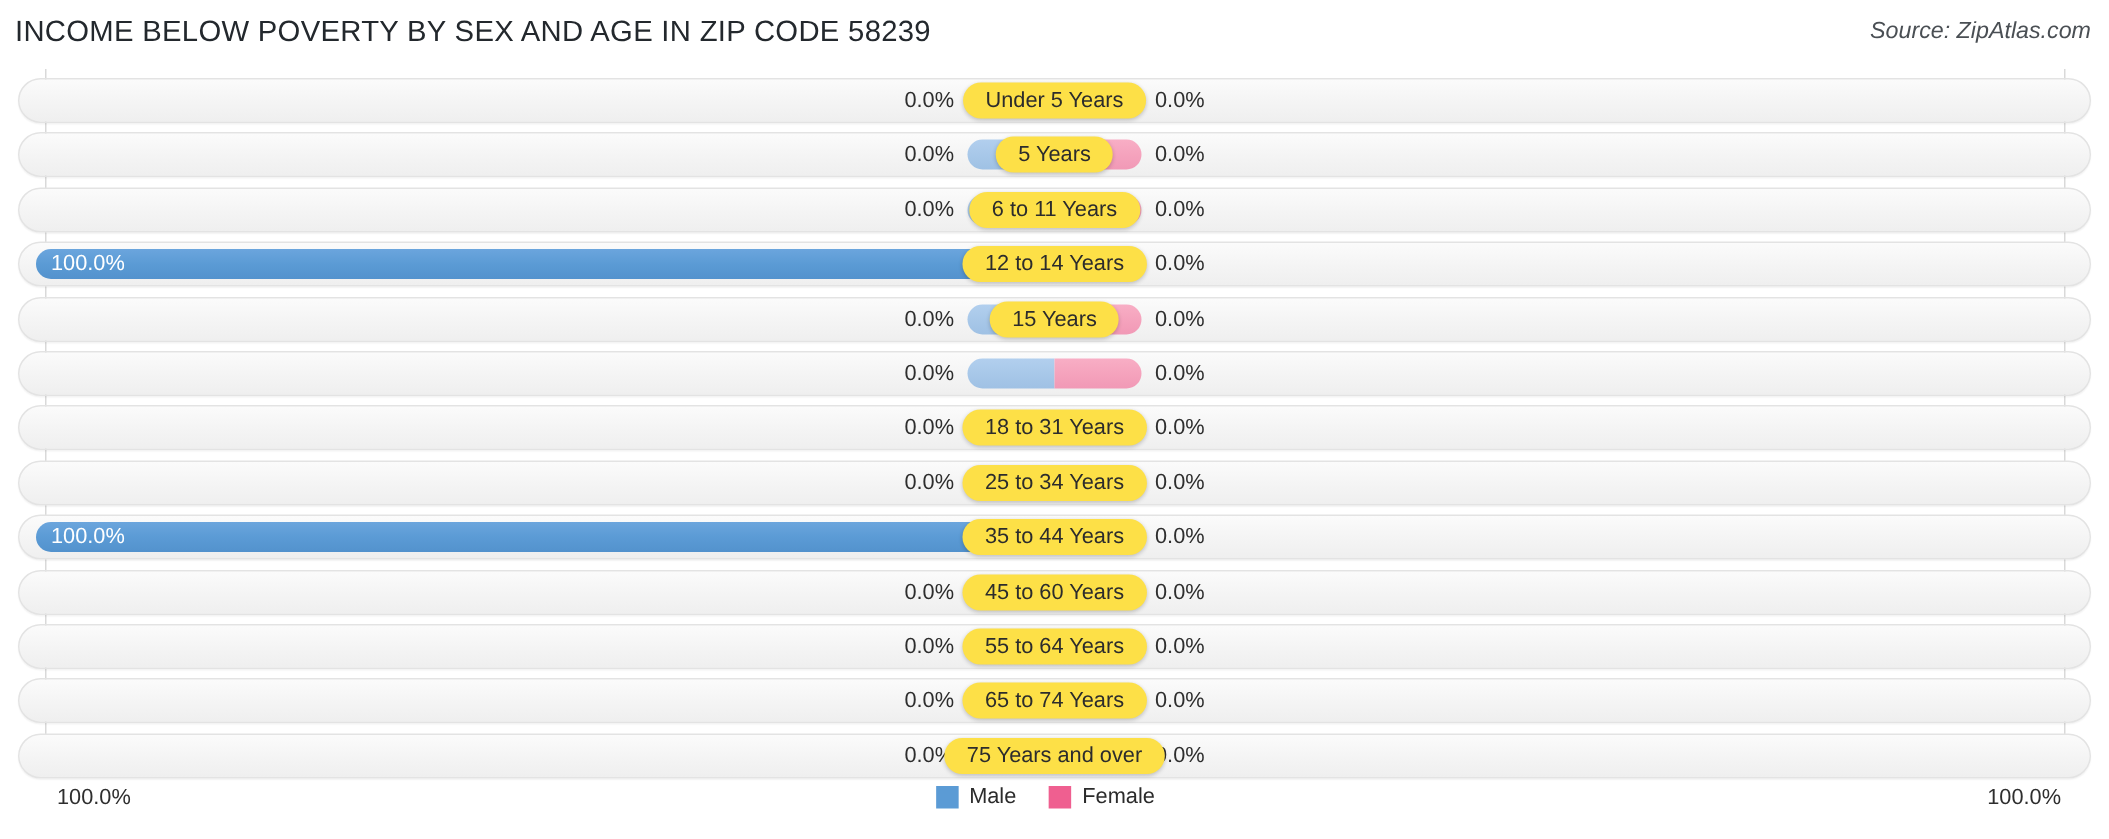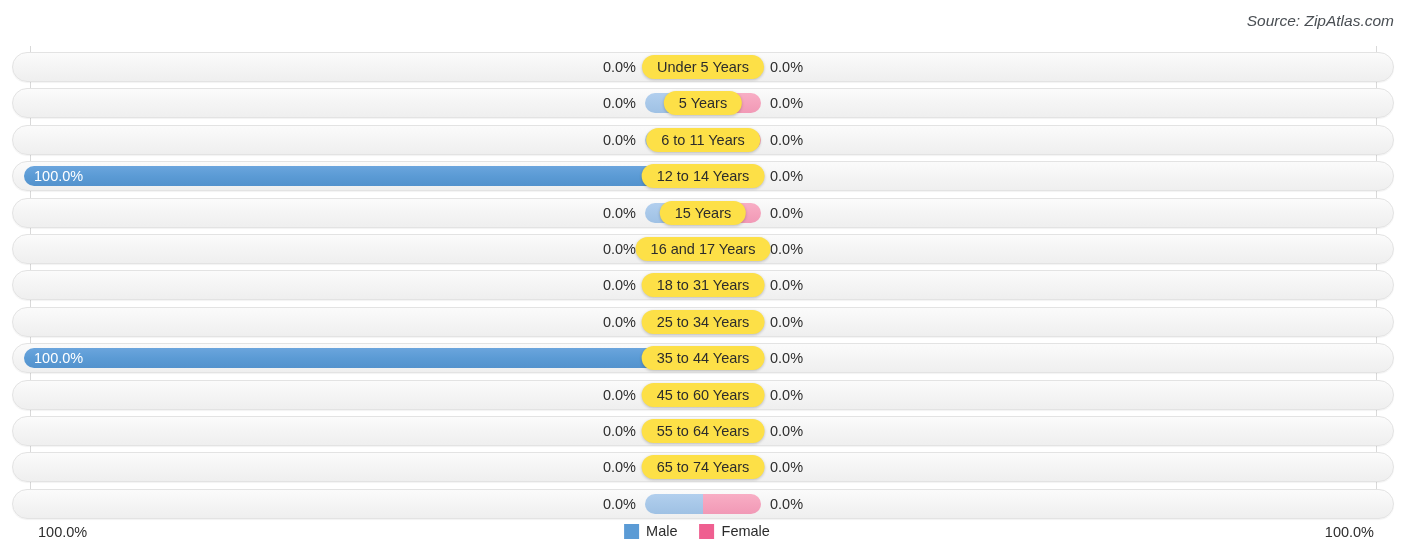--- a/index.html
+++ b/index.html
@@ -181,20 +181,21 @@
   }
   .legend-label {
     font-size: 14.5px;
     color: #2b2b2b;
   }
 </style>
 </head>
 <body>
 
 <div class="header">
+  <div class="chart-title">INCOME BELOW POVERTY BY SEX AND AGE IN ZIP CODE 58239</div>
   <div class="source-note">Source: ZipAtlas.com</div>
 </div>
 
 <div class="plot" id="plot-area">
   <div class="gridline left"></div>
   <div class="gridline right"></div>
 <div class="row" style="top: 6px;">
       <div class="track"></div>
       <div class="bar male" style="width: 58px;"></div>
       <div class="bar female" style="width: 58px;"></div>
@@ -233,21 +234,20 @@
       <div class="val male-val" style="right: 758px;">0.0%</div>
       <div class="val female-val" style="left: 758px;">0.0%</div>
       <div class="cat-pill">15 Years</div>
     </div>
     <div class="row" style="top: 188px;">
       <div class="track"></div>
       <div class="bar male" style="width: 58px;"></div>
       <div class="bar female" style="width: 58px;"></div>
       <div class="val male-val" style="right: 758px;">0.0%</div>
       <div class="val female-val" style="left: 758px;">0.0%</div>
-      <div class="cat-pill">16 and 17 Years</div>
     </div>
     <div class="row" style="top: 224.4px;">
       <div class="track"></div>
       <div class="bar male" style="width: 58px;"></div>
       <div class="bar female" style="width: 58px;"></div>
       <div class="val male-val" style="right: 758px;">0.0%</div>
       <div class="val female-val" style="left: 758px;">0.0%</div>
       <div class="cat-pill">18 to 31 Years</div>
     </div>
     <div class="row" style="top: 260.8px;">
@@ -289,20 +289,21 @@
       <div class="val male-val" style="right: 758px;">0.0%</div>
       <div class="val female-val" style="left: 758px;">0.0%</div>
       <div class="cat-pill">65 to 74 Years</div>
     </div>
     <div class="row" style="top: 442.8px;">
       <div class="track"></div>
       <div class="bar male" style="width: 58px;"></div>
       <div class="bar female" style="width: 58px;"></div>
       <div class="val male-val" style="right: 758px;">0.0%</div>
       <div class="val female-val" style="left: 758px;">0.0%</div>
+      <div class="cat-pill">75 Years and over</div>
     </div>
   </div>
 
 <div class="footer">
   <div class="axis-end left">100.0%</div>
   <div class="axis-end right">100.0%</div>
   <div class="legend" id="legend">
       <div class="legend-item">
         <span class="swatch" style="background: rgb(91, 155, 213);"></span>
         <span class="legend-label">Male</span>

